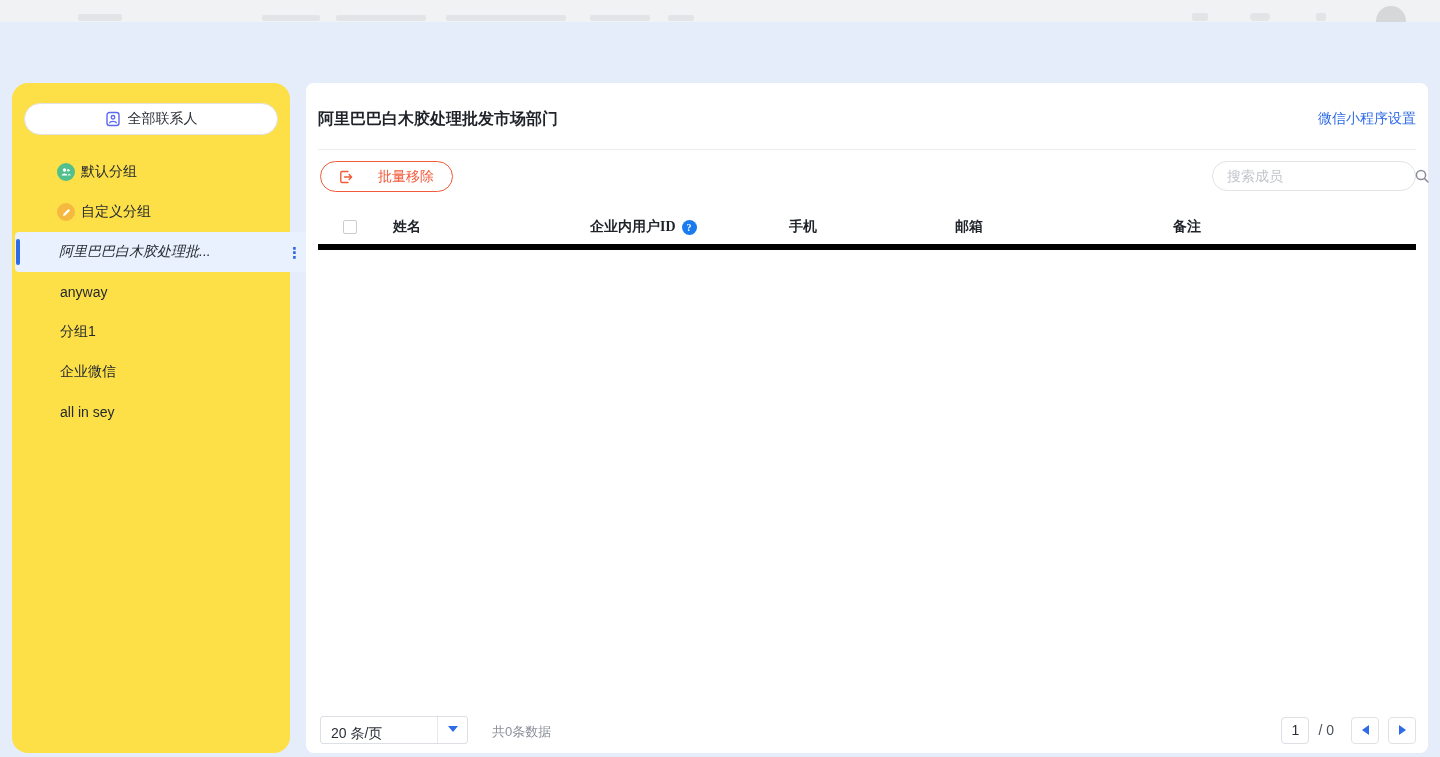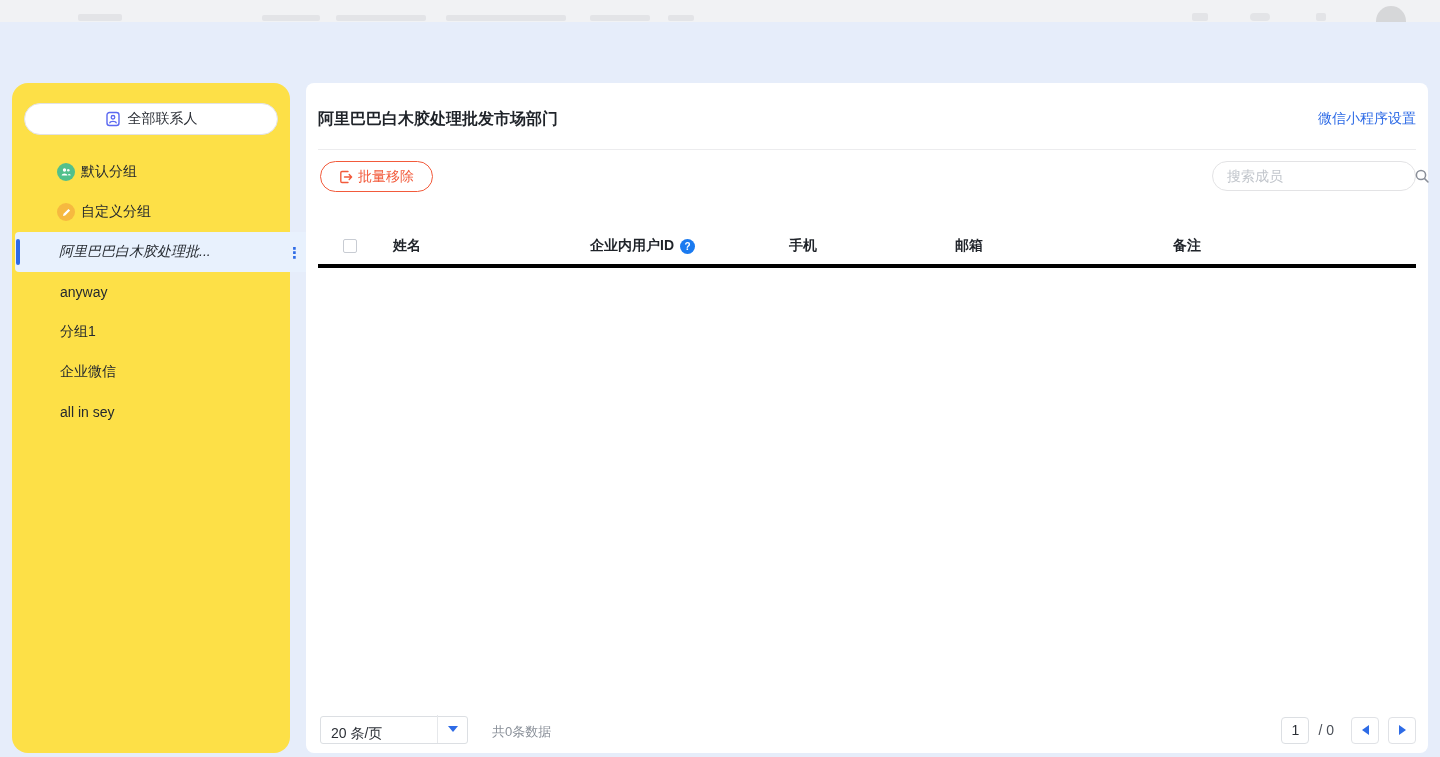--- a/index.html
+++ b/index.html
@@ -36,27 +36,27 @@
   .icon-green { background:#52c08c; }
   .icon-amber { background:#f6b940; }
 
   
   .main-title-row { position:absolute; left:12px; right:12px; top:20px; height:32px; display:flex; align-items:center; justify-content:space-between; }
   .main-title { font-size:16px; font-weight:bold; color:#1f2329; }
   .settings-link { font-size:14px; color:#2e6be6; cursor:pointer; }
   .title-divider { position:absolute; left:12px; right:12px; top:66px; height:1px; background:#ececee; }
 
   .toolbar { position:absolute; left:12px; right:12px; top:78px; height:31px; }
-  .batch-remove-btn { position:absolute; left:2px; top:0; height:31px; padding:0 18px; display:flex; align-items:center; gap:5px; border:1px solid #f25a3b; border-radius:16px; background:#fff; color:#f25a3b; font-size:14px; cursor:pointer; }
+  .batch-remove-btn { position:absolute; left:2px; top:0; height:31px; padding:0 18px; display:flex; align-items:center; gap:25px; border:1px solid #f25a3b; border-radius:16px; background:#fff; color:#f25a3b; font-size:14px; cursor:pointer; }
   .search-box { position:absolute; right:0; top:0; width:204px; height:30px; border:1px solid #e3e3e5; border-radius:15px; background:#fff; display:flex; align-items:center; }
   .search-box input { border:none; outline:none; background:transparent; flex:1; padding:0 6px 0 14px; font-size:14px; color:#333; font-family:inherit; }
   .search-box input::placeholder { color:#c2c6cc; }
   .search-icon { width:30px; display:flex; align-items:center; justify-content:center; cursor:pointer; }
 
-  .table-header { position:absolute; left:12px; right:12px; top:145px; height:40px; display:grid; grid-template-columns:75px 197px 199px 166px 218px 1fr; align-items:center; border-bottom:4px solid #000000; font-size:14px; font-weight:bold; color:#1f2329; }
+  .table-header { position:absolute; left:12px; right:12px; top:127px; height:40px; display:grid; grid-template-columns:75px 197px 199px 166px 218px 1fr; align-items:center; border-bottom:6px solid #000000; font-size:14px; font-weight:bold; color:#1f2329;font-family:Liberation Serif, serif; }
   .checkbox { margin-left:25px; width:14px; height:14px; border:1px solid #c8ccd3; border-radius:2px; background:#fff; cursor:pointer; }
   .th-cell { display:flex; align-items:center; gap:6px; white-space:nowrap; }
   .help-icon { width:15px; height:15px; border-radius:50%; background:#1a7af0; color:#fff; font-size:10px; font-weight:bold; display:flex; align-items:center; justify-content:center; cursor:pointer; }
 
   .table-footer { position:absolute; left:12px; right:12px; bottom:9px; height:28px; font-size:14px; color:#2b2f36; }
   .pagesize-select { position:absolute; left:2px; top:0; width:148px; height:28px; border:1px solid #dcdfe3; border-radius:3px; background:#fff; display:flex; align-items:flex-end; cursor:pointer; }
   .pagesize-value { padding-left:10px; flex:1; font-size:14px; color:#2b2f36; }
   .pagesize-caret-zone { width:30px; height:28px; border-left:1px solid #e6e8eb; display:flex; align-items:center; justify-content:center; }
   .caret-down { width:0; height:0; border-left:5px solid transparent; border-right:5px solid transparent; border-top:6px solid #2e6be6; }
   .total-text { position:absolute; left:174px; top:7px; font-size:13px; color:#8a9099; }

